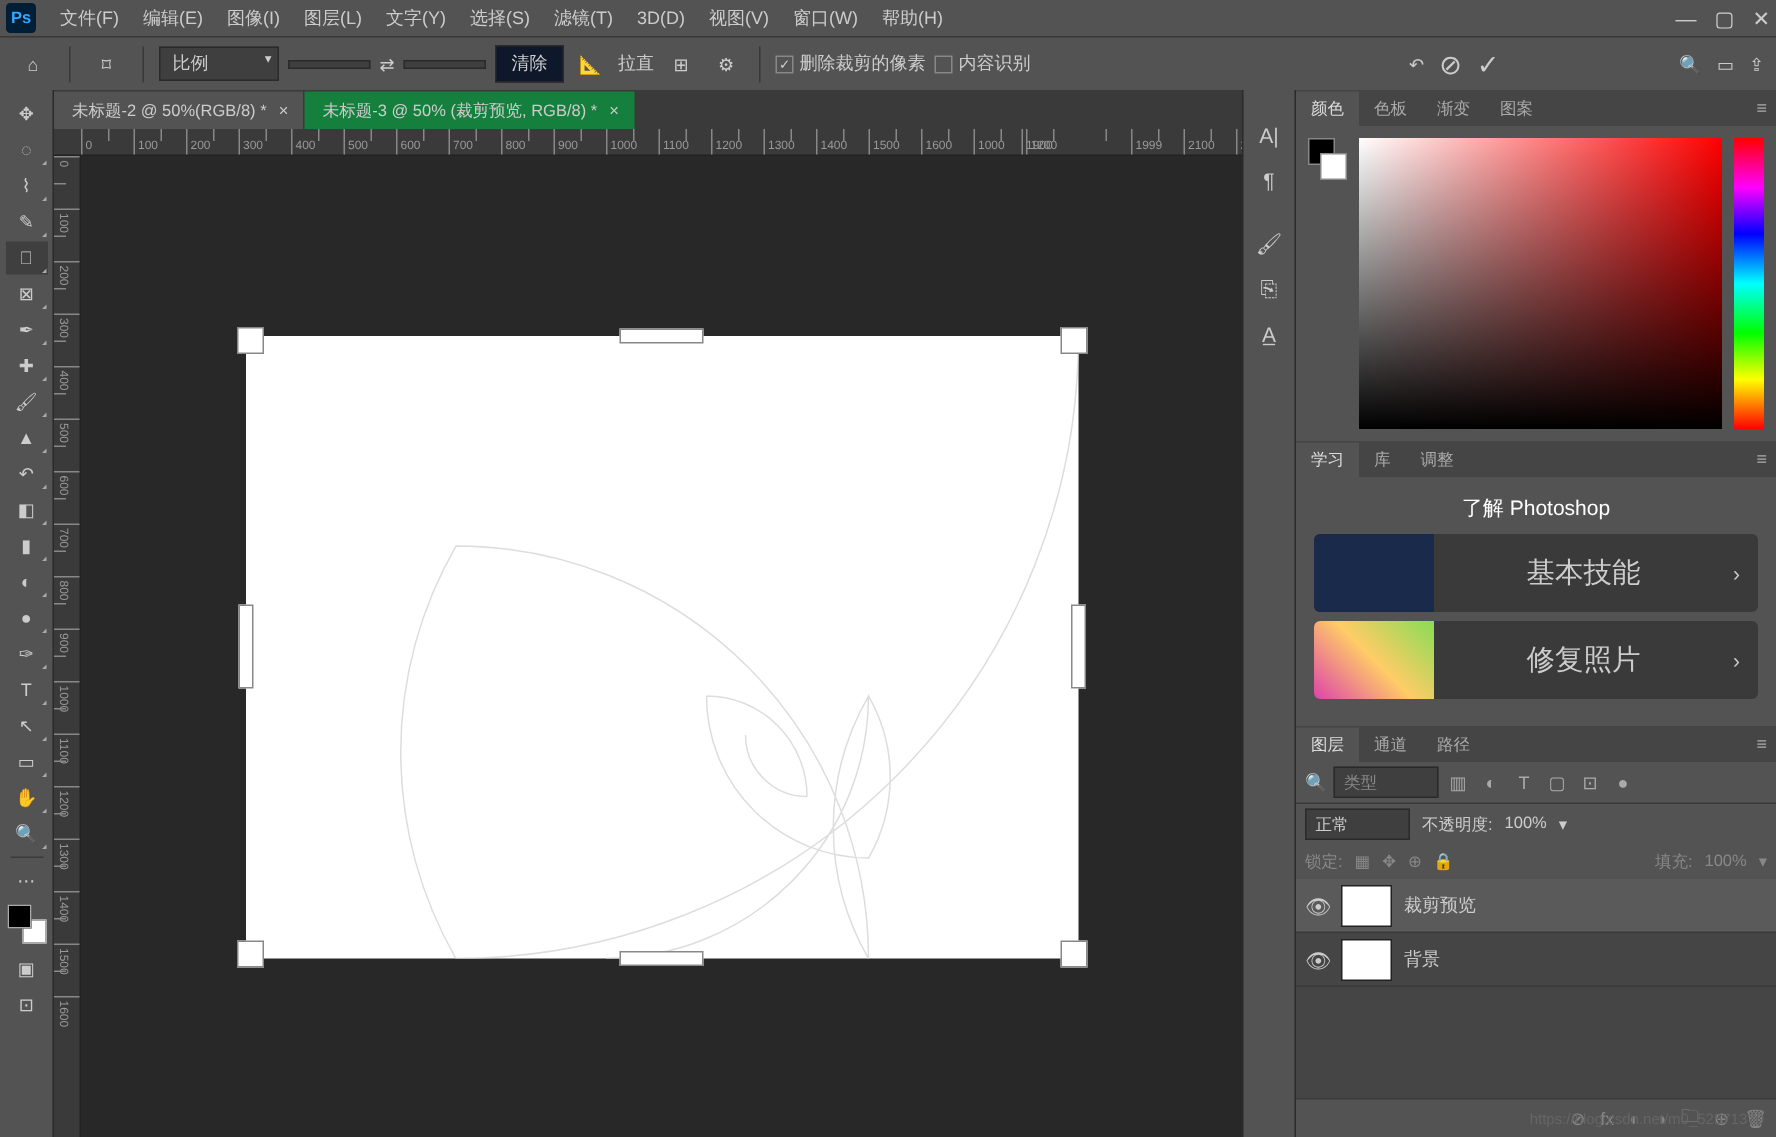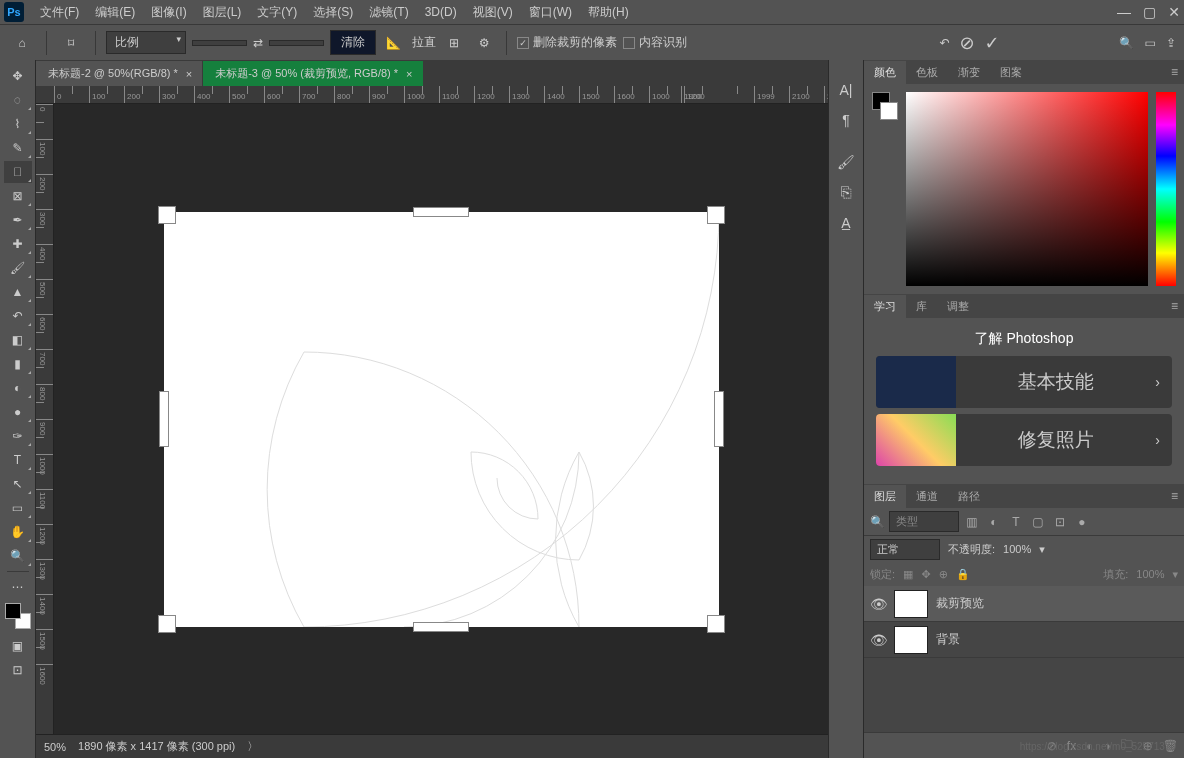--- a/index.html
+++ b/index.html
@@ -383,25 +383,20 @@
           <div class="crop-handle corner" style="top:-6px;right:-6px"></div>
           <div class="crop-handle corner" style="bottom:-6px;left:-6px"></div>
           <div class="crop-handle corner" style="bottom:-6px;right:-6px"></div>
           <div class="crop-handle edge-h" style="top:-5px;left:calc(50% - 28px)"></div>
           <div class="crop-handle edge-h" style="bottom:-5px;left:calc(50% - 28px)"></div>
           <div class="crop-handle edge-v" style="left:-5px;top:calc(50% - 28px)"></div>
           <div class="crop-handle edge-v" style="right:-5px;top:calc(50% - 28px)"></div>
         </div>
       </div>
     </div>
-    <div class="statusbar">
-      <span>50%</span>
-      <span>1890 像素 x 1417 像素 (300 ppi)</span>
-      <span>〉</span>
-    </div>
   </div>
 
   <div class="sidestrip">
     <span class="strip-icon">A|</span>
     <span class="strip-icon">¶</span>
     <span class="strip-icon" style="margin-top:12px">🖌</span>
     <span class="strip-icon">⎘</span>
     <span class="strip-icon">A̲</span>
   </div>
 

